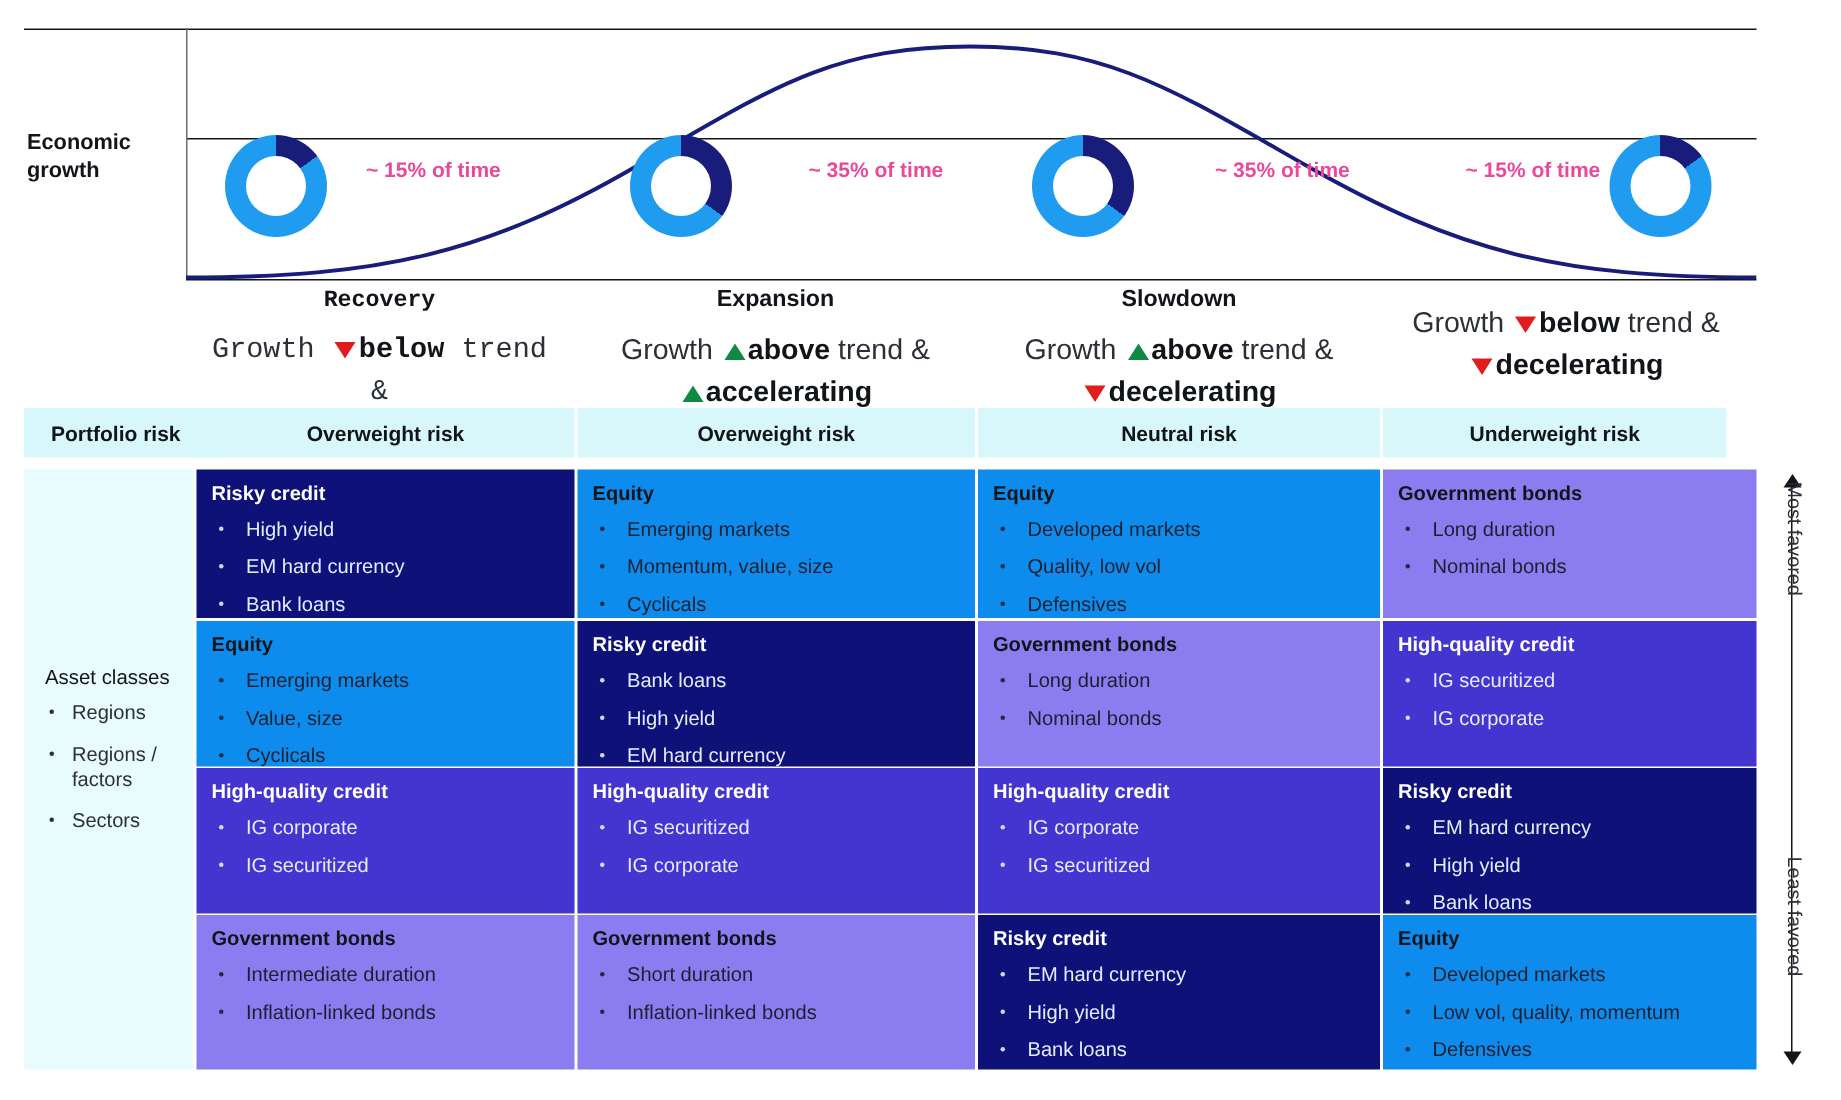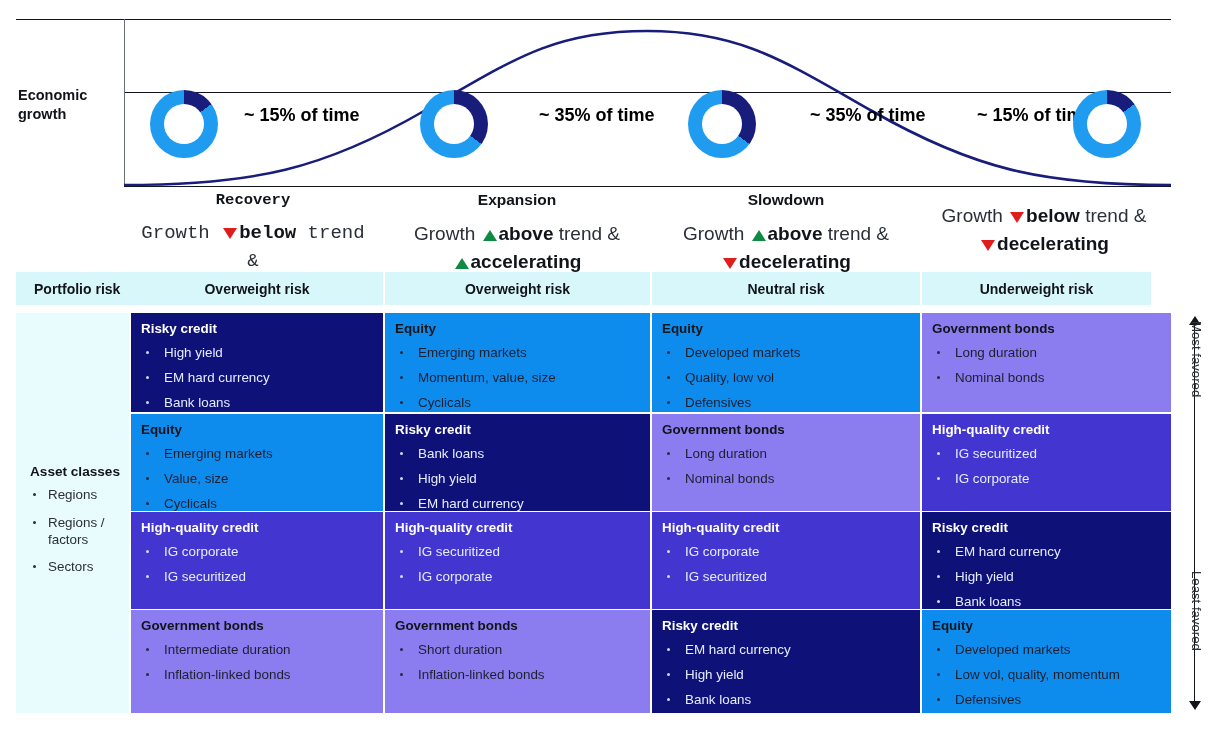--- a/index.html
+++ b/index.html
@@ -27,21 +27,21 @@
   .wave{position:absolute;left:124px;top:19px;width:1047px;height:170px;}
 
   
   .donut{position:absolute;width:68px;height:68px;border-radius:50%;}
   .donut::after{
     content:"";position:absolute;left:50%;top:50%;
     width:40px;height:40px;margin:-20px 0 0 -20px;
     background:#ffffff;border-radius:50%;
   }
   .pct{
-    position:absolute;font-size:18px;font-weight:bold;color:#000000;white-space:nowrap;
+    position:absolute;font-size:14px;font-weight:bold;color:#ec4899;white-space:nowrap;
   }
 
   
   .phase{position:absolute;text-align:center;}
   .phase .pname{font-size:15.5px;font-weight:bold;color:#111418;}
   .phase .pdesc{margin-top:11px;font-size:19px;color:#2b2f36;line-height:1.46;}
   .pdesc b{font-weight:bold;color:#111418;}
   .tri{display:inline-block;vertical-align:-1px;width:0;height:0;margin:0 2px;}
   .tri.up{border-left:7px solid transparent;border-right:7px solid transparent;border-bottom:11px solid #0e8a43;}
   .tri.down{border-left:7px solid transparent;border-right:7px solid transparent;border-top:11px solid #e01d1d;}
@@ -55,21 +55,21 @@
   }
   .risk-cell.lead{justify-content:flex-start;padding-left:18px;}
 
   
   .matrix{position:absolute;left:0;top:313px;width:1171px;height:400px;}
   .assetcol{
     position:absolute;left:16px;top:0;width:113px;height:400px;
     background:#e8fbfd;
   }
   .assetcol-inner{position:absolute;left:14px;top:130px;width:96px;}
-  .assetcol-title{font-size:13.6px;font-weight:bold;line-height:1.26;color:#111418;margin-top:20px;}
+  .assetcol-title{font-size:13.6px;font-weight:normal;line-height:1.26;color:#111418;}
   .assetcol ul{list-style:none;margin:6px 0 0 0;padding:0;}
   .assetcol li{
     position:relative;font-size:13.4px;line-height:1.3;color:#2b2f36;
     padding-left:18px;margin-bottom:10px;
   }
   .assetcol li::before{
     content:"";position:absolute;left:3px;top:7px;width:3px;height:3px;
     border-radius:50%;background:#2b2f36;
   }
 

